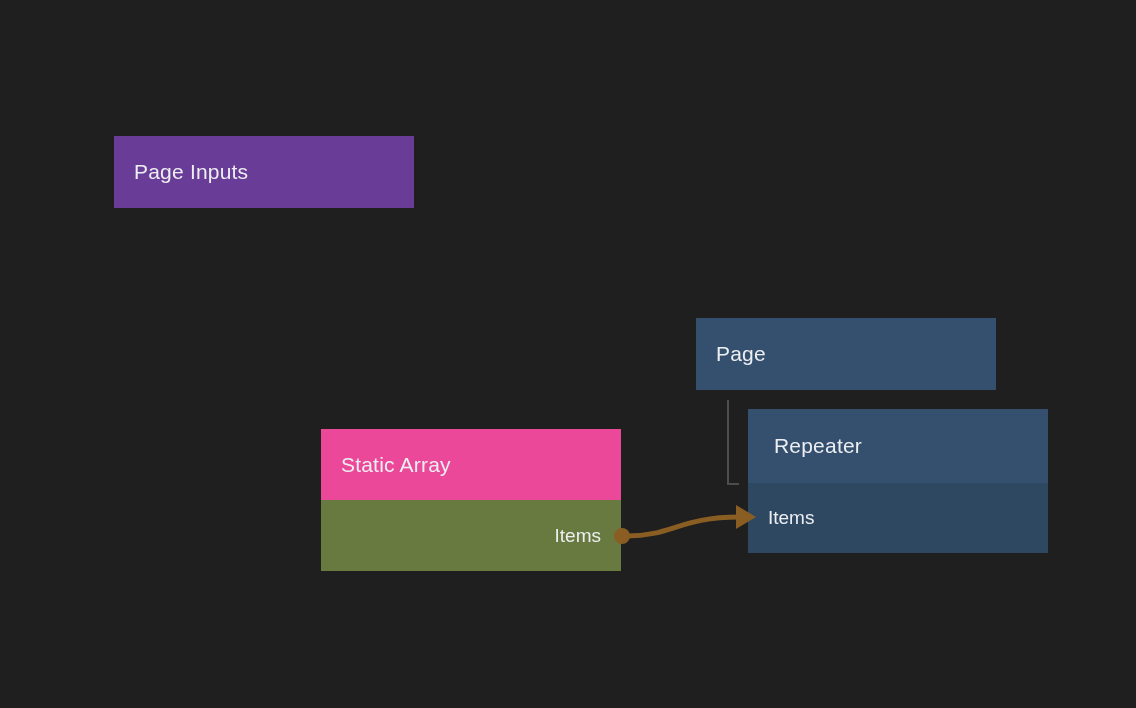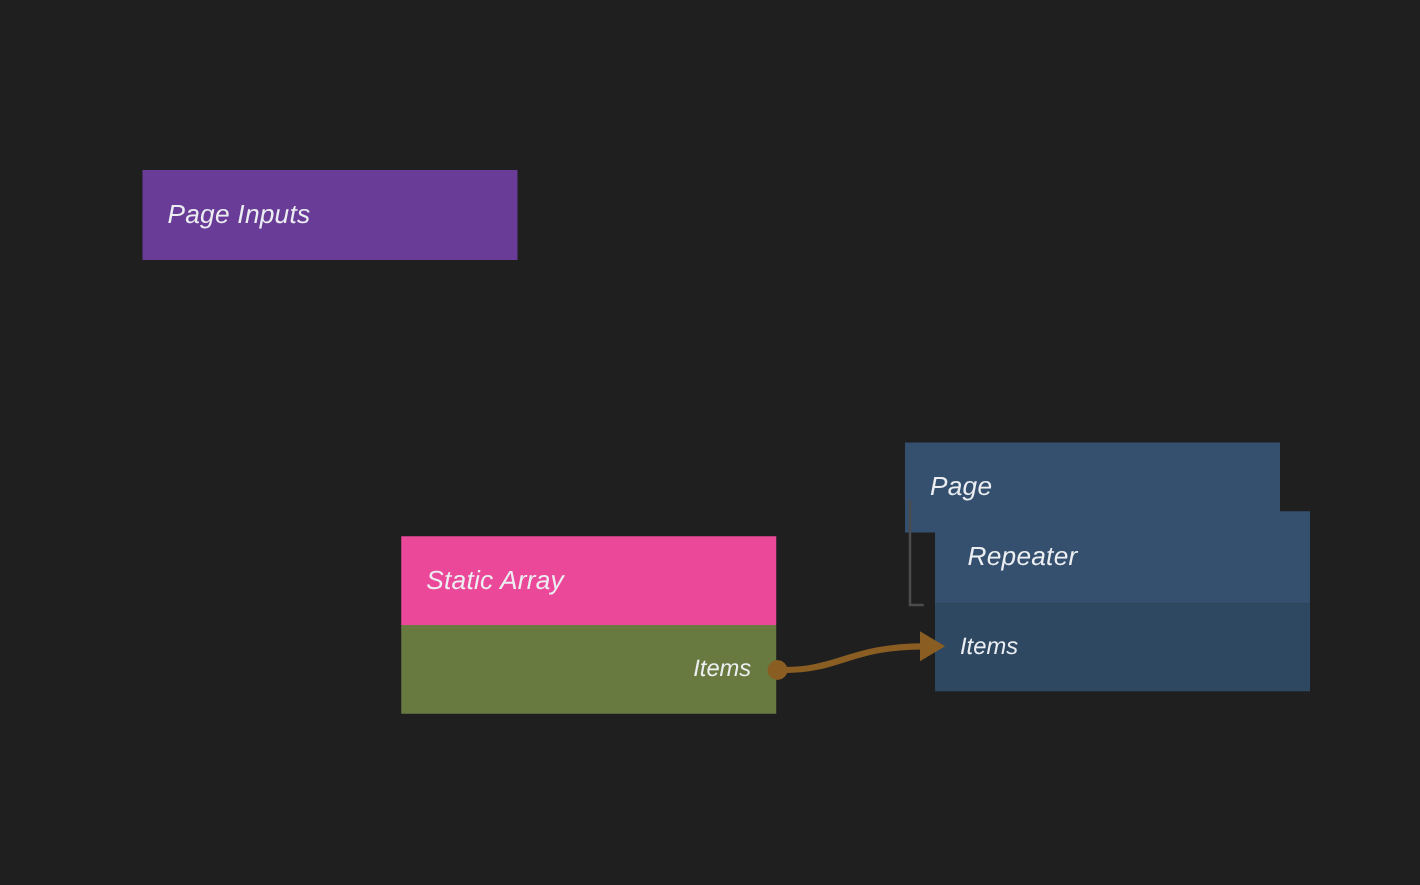--- a/index.html
+++ b/index.html
@@ -4,21 +4,20 @@
 <style>
   * { margin: 0; padding: 0; box-sizing: border-box; }
   html, body { width: 1136px; height: 708px; overflow: hidden; }
   body { font-family: "Liberation Sans", "DejaVu Sans", sans-serif; }
 
   .canvas {
     position: relative;
     width: 1136px;
     height: 708px;
     background: #1f1f20;
-    font-style: italic;
   }
 
   .node {
     position: absolute;
     width: 300px;
     color: #eceef2;
   }
   .node-single {
     height: 72px;
     display: flex;
@@ -37,21 +36,21 @@
     padding: 0 20px;
   }
   .node-row {
     display: flex;
     align-items: center;
     padding: 0 20px;
     font-size: 19px;
   }
 
   #node-page-inputs { left: 114px; top: 136px; }
-  #node-page        { left: 724px; top: 318px; margin-top: 36px; }
+  #node-page        { left: 696px; top: 318px; }
 
   #node-static-array { left: 321px; top: 429px; }
   #node-static-array .node-header { height: 71px; }
   #node-static-array .node-row   { height: 71px; justify-content: flex-end; }
 
   #node-repeater { left: 748px; top: 409px; }
   #node-repeater .node-header { height: 74px; padding-left: 26px; }
   #node-repeater .node-row   { height: 70px; }
 
   .overlay {

